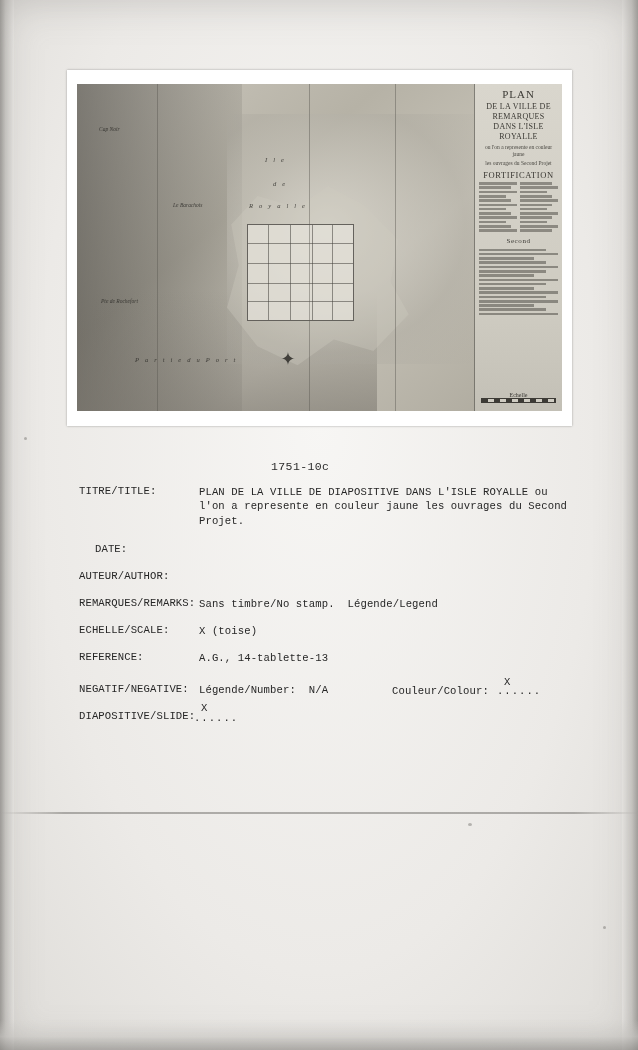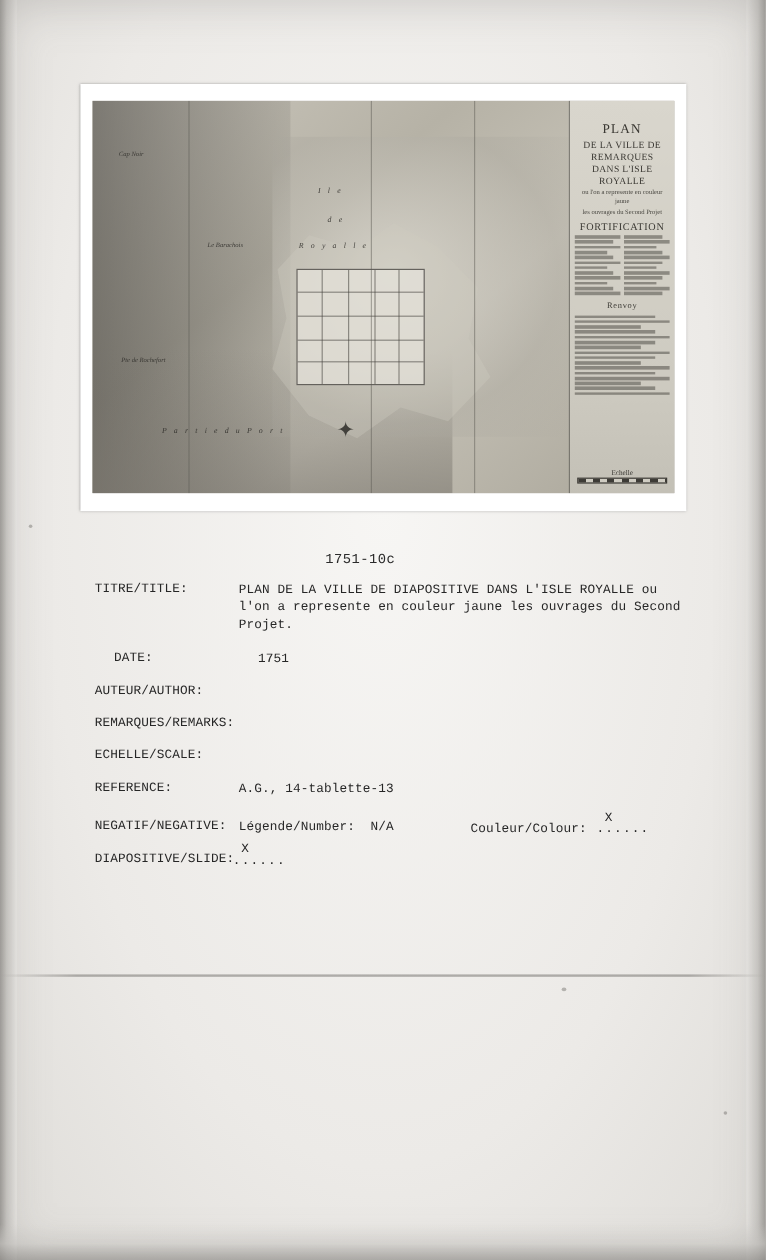--- a/index.html
+++ b/index.html
@@ -129,21 +129,21 @@
     font-size: 24px;
     line-height: 26px;
     text-align: center;
   }
   .map-legend {
     position: absolute;
     right: 0; top: 0;
     width: 88px; height: 327px;
     background: linear-gradient(to bottom, #d9d6cd 0%, #cecbc1 70%, #c3c0b6 100%);
     border-left: 1px solid rgba(70,68,62,.6);
-    padding: 18px 4px;
+    padding: 4px 4px;
     box-sizing: border-box;
     overflow: hidden;
   }
   .legend-title {
     text-align: center;
     font-family: "Liberation Serif", serif;
     font-size: 8px;
     color: #3a3833;
     line-height: 1.25;
     letter-spacing: .3px;
@@ -367,21 +367,21 @@
               <div class="legend-line mid"></div>
             <div class="legend-line short"></div>
               <div class="legend-line"></div>
             <div class="legend-line mid"></div>
               <div class="legend-line short"></div>
             <div class="legend-line"></div>
               <div class="legend-line mid"></div>
           </div>
         </div>
 
-        <div class="legend-head2" style="font-size:7px;">Renvoy</div>
+        <div class="legend-head2" style="font-size:7px;">Second</div>
         <div class="legend-block">
           <div class="legend-line mid"></div>
             <div class="legend-line"></div>
           <div class="legend-line short"></div>
             <div class="legend-line mid"></div>
           <div class="legend-line"></div>
             <div class="legend-line mid"></div>
           <div class="legend-line short"></div>
             <div class="legend-line"></div>
           <div class="legend-line mid"></div>
@@ -406,33 +406,34 @@
 
   <div class="fields">
 
     <div class="field-row title-row">
       <span class="field-label">TITRE/TITLE:</span>
       <span class="field-value">PLAN DE LA VILLE DE DIAPOSITIVE DANS L'ISLE ROYALLE ou l'on a represente en couleur jaune les ouvrages du Second Projet.</span>
     </div>
 
     <div class="field-row" style="margin-top:16px;margin-left:16px;">
       <span class="field-label">DATE:</span>
-      <span class="field-value">1751</span>
     </div>
 
     <div class="field-row">
       <span class="field-label">AUTEUR/AUTHOR:</span>
     </div>
 
     <div class="field-row">
       <span class="field-label">REMARQUES/REMARKS:</span>
+      <span class="field-value">Sans timbre/No stamp.  Légende/Legend</span>
     </div>
 
     <div class="field-row">
       <span class="field-label">ECHELLE/SCALE:</span>
+      <span class="field-value">X (toise)</span>
     </div>
 
     <div class="field-row">
       <span class="field-label">REFERENCE:</span>
       <span class="field-value">A.G., 14-tablette-13</span>
     </div>
 
     <div class="field-row neg-row">
       <span class="field-label">NEGATIF/NEGATIVE:</span>
       <span class="field-value">Légende/Number:  N/A</span>

